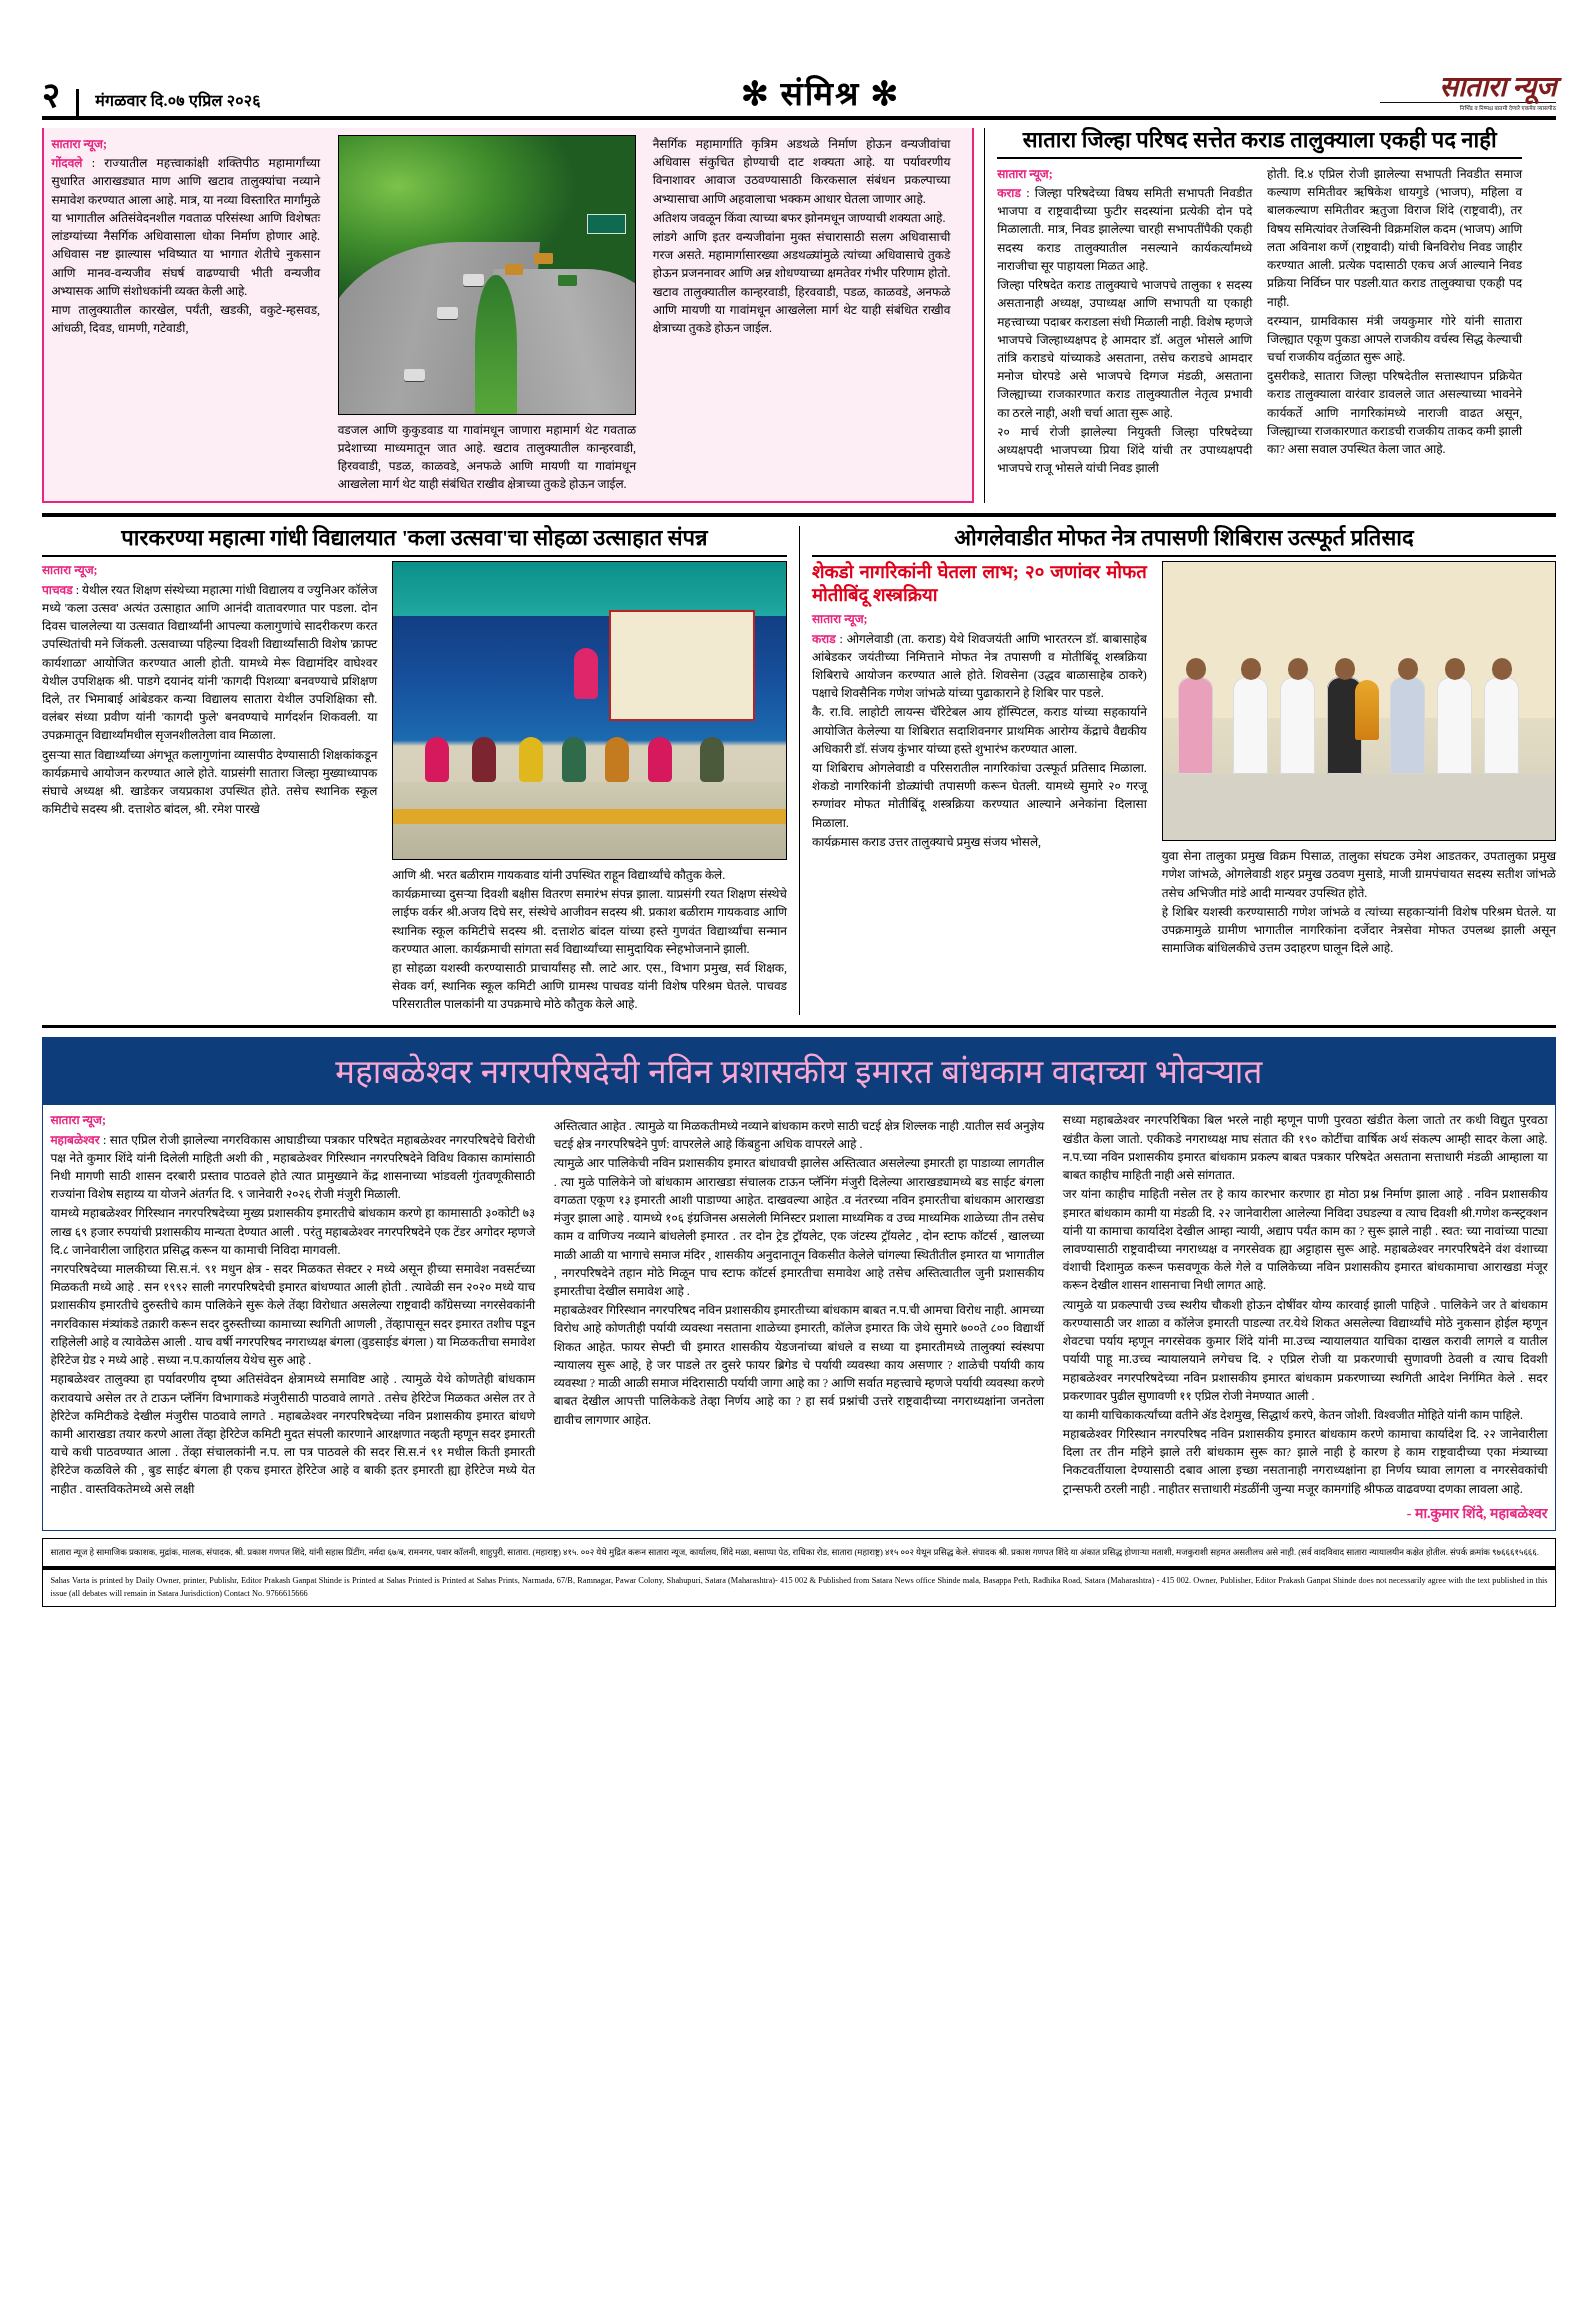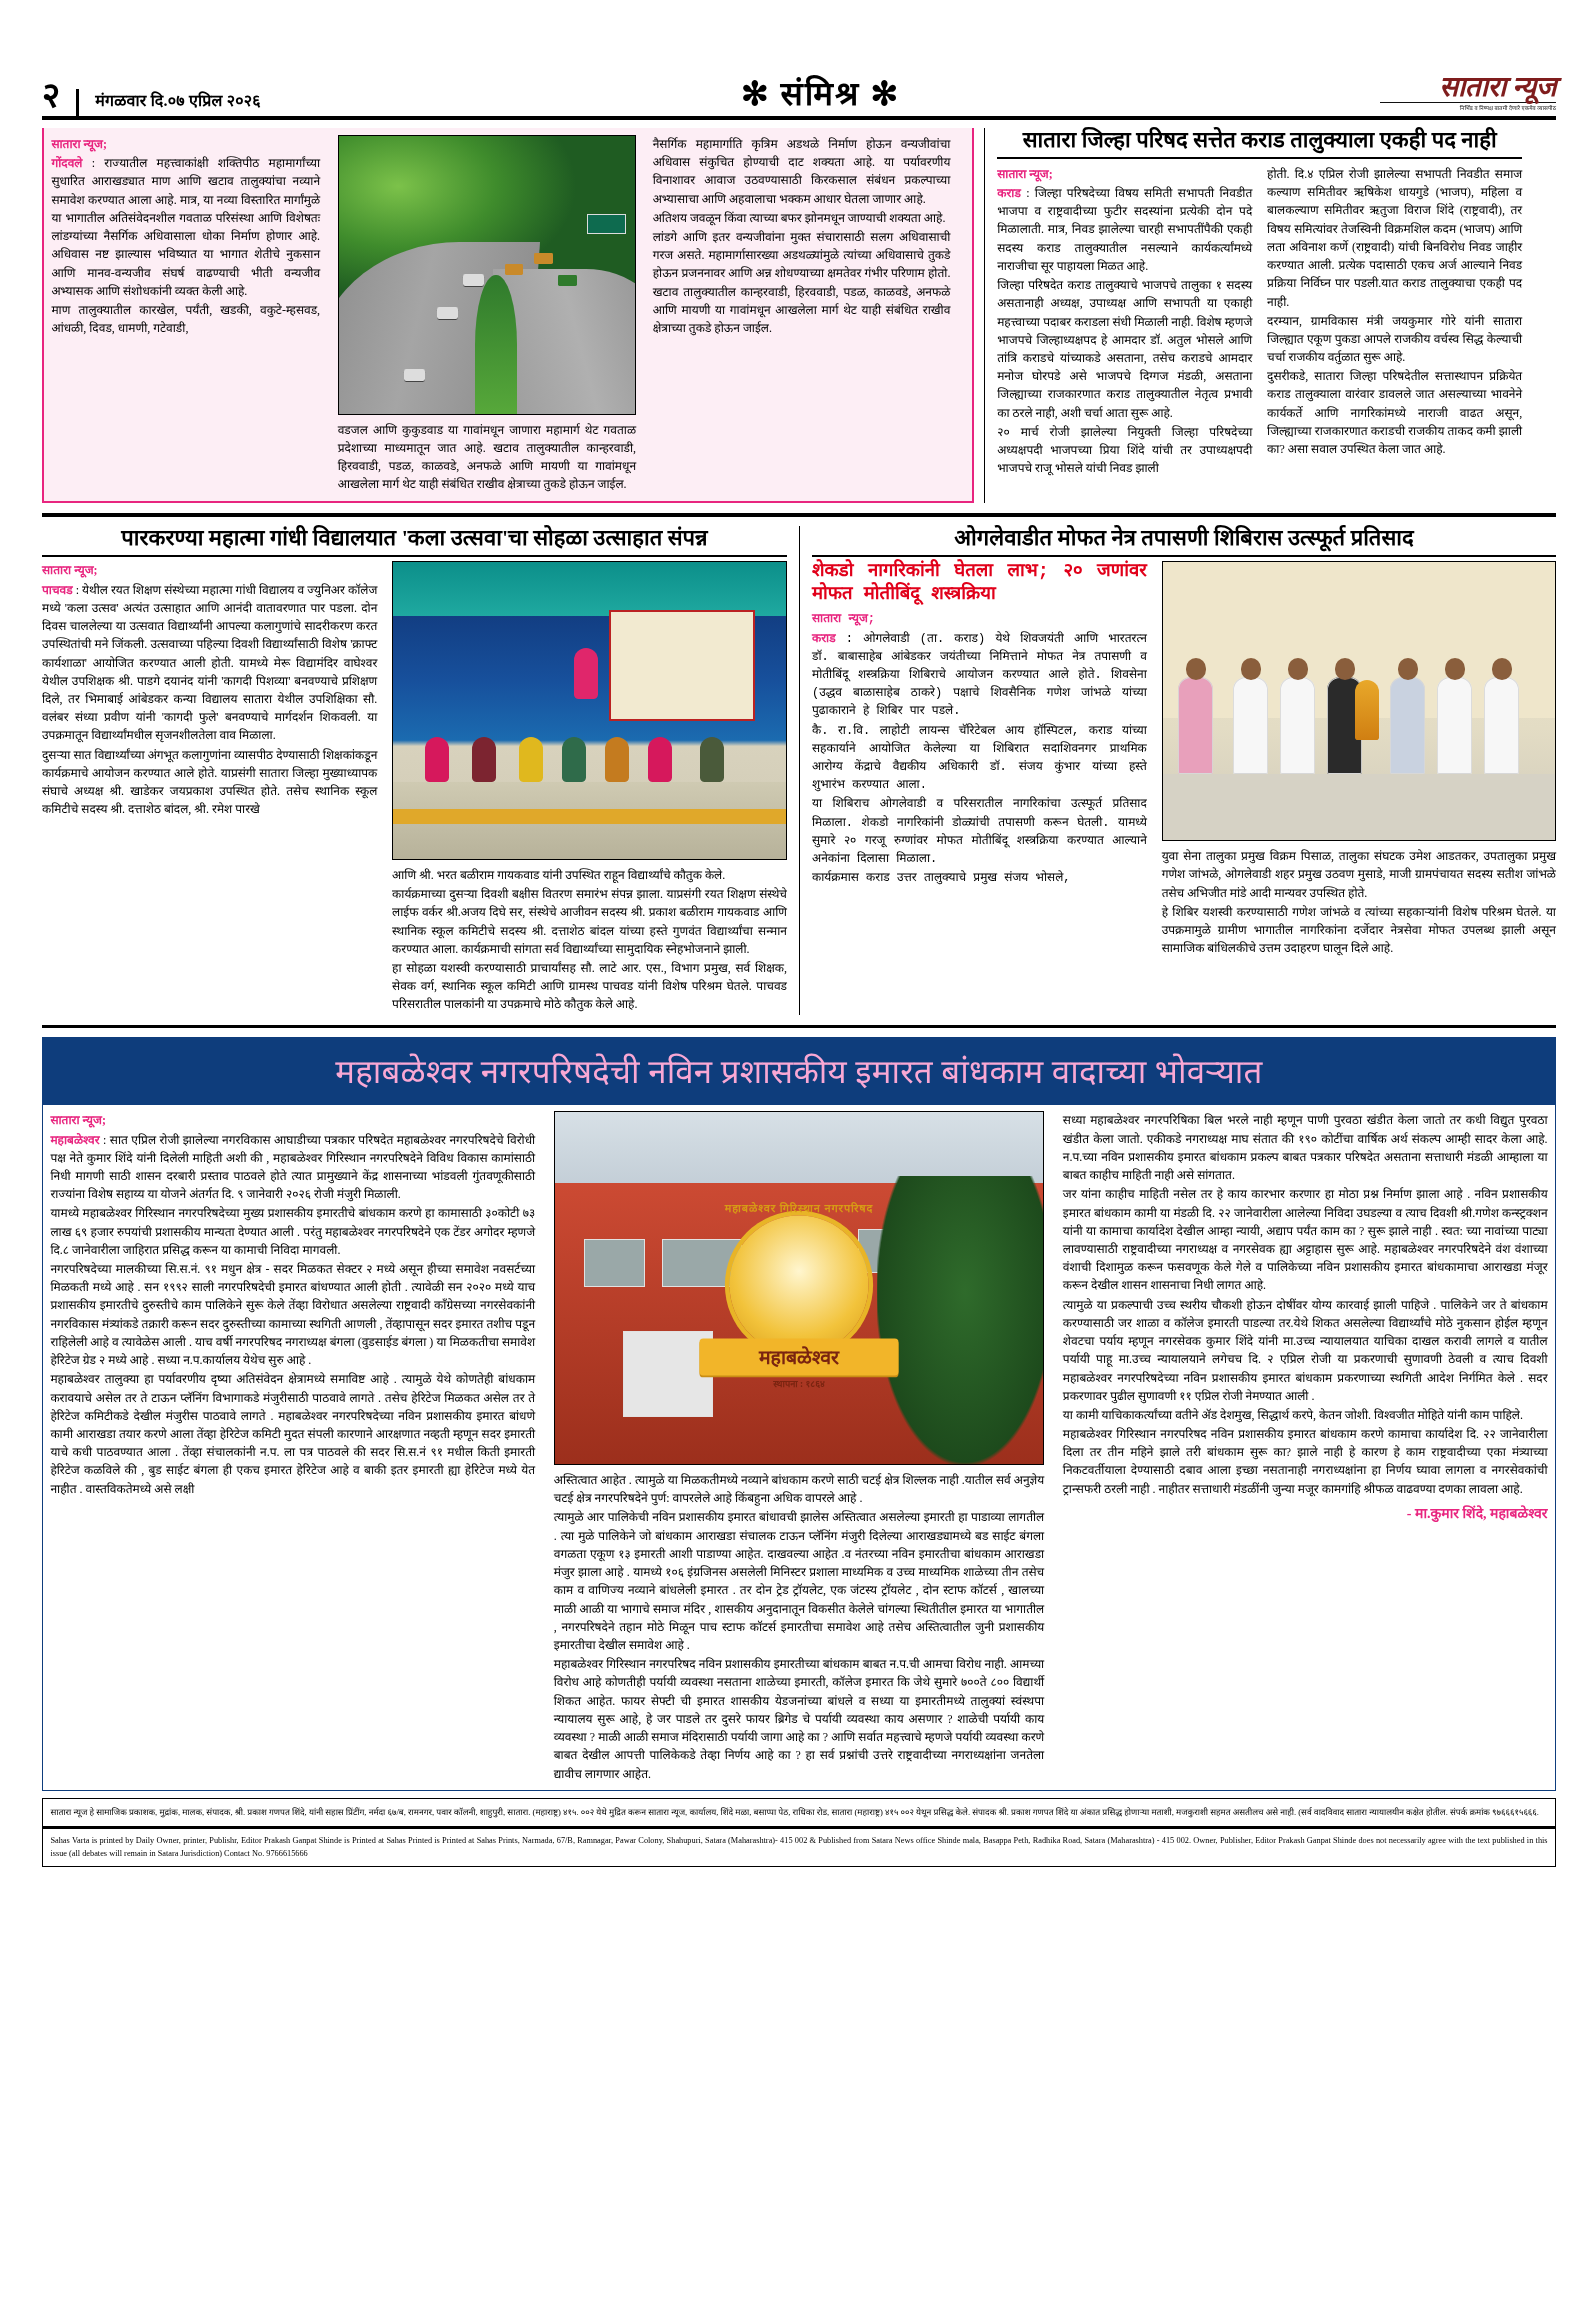--- a/index.html
+++ b/index.html
@@ -207,21 +207,21 @@
             <p>कार्यक्रमाच्या दुसऱ्या दिवशी बक्षीस वितरण समारंभ संपन्न झाला. याप्रसंगी रयत शिक्षण संस्थेचे लाईफ वर्कर श्री.अजय दिघे सर, संस्थेचे आजीवन सदस्य श्री. प्रकाश बळीराम गायकवाड आणि स्थानिक स्कूल कमिटीचे सदस्य श्री. दत्ताशेठ बांदल यांच्या हस्ते गुणवंत विद्यार्थ्यांचा सन्मान करण्यात आला. कार्यक्रमाची सांगता सर्व विद्यार्थ्यांच्या सामुदायिक स्नेहभोजनाने झाली.</p>
             <p>हा सोहळा यशस्वी करण्यासाठी प्राचार्यांसह सौ. लाटे आर. एस., विभाग प्रमुख, सर्व शिक्षक, सेवक वर्ग, स्थानिक स्कूल कमिटी आणि ग्रामस्थ पाचवड यांनी विशेष परिश्रम घेतले. पाचवड परिसरातील पालकांनी या उपक्रमाचे मोठे कौतुक केले आहे.</p>
           </div>
         </div>
       </div>
     </div>
 
     <div class="mid-right">
       <div class="hl-black">ओगलेवाडीत मोफत नेत्र तपासणी शिबिरास उत्स्फूर्त प्रतिसाद</div>
       <div class="mid-cols">
-        <div class="mid-c body-txt" style="width:46%;padding-right:7.4px;font-family:Liberation Mono, monospace;">
+        <div class="mid-c body-txt" style="width:46%;padding-right:7.4px;">
           <p class="sub-red">शेकडो नागरिकांनी घेतला लाभ; २० जणांवर मोफत मोतीबिंदू शस्त्रक्रिया</p>
           <p style="margin-top:4.6px;"><span class="src">सातारा न्यूज;</span></p>
           <p><span class="src-place">कराड</span>
              <span>:</span>
              <span>ओगलेवाडी (ता. कराड) येथे शिवजयंती आणि भारतरत्न डॉ. बाबासाहेब आंबेडकर जयंतीच्या निमित्ताने मोफत नेत्र तपासणी व मोतीबिंदू शस्त्रक्रिया शिबिराचे आयोजन करण्यात आले होते. शिवसेना (उद्धव बाळासाहेब ठाकरे) पक्षाचे शिवसैनिक गणेश जांभळे यांच्या पुढाकाराने हे शिबिर पार पडले.</span></p>
           <p>कै. रा.वि. लाहोटी लायन्स चॅरिटेबल आय हॉस्पिटल, कराड यांच्या सहकार्याने आयोजित केलेल्या या शिबिरात सदाशिवनगर प्राथमिक आरोग्य केंद्राचे वैद्यकीय अधिकारी डॉ. संजय कुंभार यांच्या हस्ते शुभारंभ करण्यात आला.</p>
           <p>या शिबिराच ओगलेवाडी व परिसरातील नागरिकांचा उत्स्फूर्त प्रतिसाद मिळाला. शेकडो नागरिकांनी डोळ्यांची तपासणी करून घेतली. यामध्ये सुमारे २० गरजू रुग्णांवर मोफत मोतीबिंदू शस्त्रक्रिया करण्यात आल्याने अनेकांना दिलासा मिळाला.</p>
           <p>कार्यक्रमास कराड उत्तर तालुक्याचे प्रमुख संजय भोसले,</p>
         </div>
         <div class="mid-c" style="width:54%;padding-left:7.4px;">
@@ -270,36 +270,20 @@
         <p><span class="src">सातारा न्यूज;</span></p>
         <p><span class="src-place">महाबळेश्वर</span>
            <span>:</span>
            <span>सात एप्रिल रोजी झालेल्या नगरविकास आघाडीच्या पत्रकार परिषदेत महाबळेश्वर नगरपरिषदेचे विरोधी पक्ष नेते कुमार शिंदे यांनी दिलेली माहिती अशी की , महाबळेश्वर गिरिस्थान नगरपरिषदेने विविध विकास कामांसाठी निधी मागणी साठी शासन दरबारी प्रस्ताव पाठवले होते त्यात प्रामुख्याने  केंद्र शासनाच्या भांडवली गुंतवणूकीसाठी राज्यांना विशेष सहाय्य  या योजने अंतर्गत दि. ९ जानेवारी २०२६ रोजी मंजुरी मिळाली.</span></p>
         <p>यामध्ये महाबळेश्वर गिरिस्थान नगरपरिषदेच्या मुख्य प्रशासकीय इमारतीचे बांधकाम करणे हा कामासाठी ३०कोटी ७३ लाख ६९ हजार रुपयांची प्रशासकीय मान्यता देण्यात आली . परंतु महाबळेश्वर नगरपरिषदेने एक टेंडर अगोदर म्हणजे दि.८ जानेवारीला जाहिरात प्रसिद्ध करून या कामाची निविदा मागवली.</p>
         <p>नगरपरिषदेच्या मालकीच्या सि.स.नं. ९१ मधुन क्षेत्र - सदर मिळकत सेक्टर २ मध्ये असून हीच्या समावेश नवसर्टच्या मिळकती मध्ये आहे . सन १९९२ साली नगरपरिषदेची इमारत बांधण्यात आली होती . त्यावेळी सन २०२० मध्ये याच प्रशासकीय इमारतीचे दुरुस्तीचे काम पालिकेने सुरू केले तेंव्हा विरोधात असलेल्या राष्ट्रवादी कॉंग्रेसच्या नगरसेवकांनी नगरविकास मंत्र्यांकडे तक्रारी करून सदर दुरुस्तीच्या कामाच्या स्थगिती आणली , तेंव्हापासून सदर इमारत तशीच पडून राहिलेली आहे व त्यावेळेस आली . याच वर्षी नगरपरिषद नगराध्यक्ष बंगला (वुडसाईड बंगला ) या मिळकतीचा समावेश हेरिटेज ग्रेड २ मध्ये आहे . सध्या न.प.कार्यालय येथेच सुरु आहे .</p>
         <p>महाबळेश्वर तालुक्या हा पर्यावरणीय दृष्या अतिसंवेदन क्षेत्रामध्ये समाविष्ट आहे . त्यामुळे येथे कोणतेही बांधकाम करावयाचे असेल तर ते टाऊन प्लॅनिंग विभागाकडे मंजुरीसाठी पाठवावे लागते . तसेच हेरिटेज मिळकत असेल तर ते हेरिटेज कमिटीकडे देखील मंजुरीस पाठवावे लागते . महाबळेश्वर नगरपरिषदेच्या नविन प्रशासकीय इमारत बांधणे कामी आराखडा तयार करणे आला तेंव्हा हेरिटेज कमिटी मुदत संपली कारणाने आरक्षणात नव्हती म्हणून सदर इमारती याचे कधी पाठवण्यात आला . तेंव्हा संचालकांनी न.प. ला पत्र पाठवले की सदर सि.स.नं ९१ मधील किती इमारती हेरिटेज कळविले की , बुड साईट बंगला ही एकच इमारत हेरिटेज आहे व बाकी इतर इमारती ह्या हेरिटेज मध्ये येत नाहीत . वास्तविकतेमध्ये असे लक्षी</p>
       </div>
 
       <div class="bot-c" style="width:34%;padding:0 9.3px;">
-        <div class="photo photo-bldg">
-          <div class="bldg-sky"></div>
-          <div class="bldg-face"></div>
-          <div class="bldg-win" style="left:6%;top:36%;width:12%;height:13%;"></div>
-          <div class="bldg-win" style="left:22%;top:36%;width:16%;height:13%;"></div>
-          <div class="bldg-win" style="left:42%;top:36%;width:14%;height:13%;"></div>
-          <div class="bldg-win" style="left:62%;top:33%;width:14%;height:12%;"></div>
-          <div class="bldg-win" style="left:14%;top:62%;width:18%;height:24%;background:#e6e6e6;"></div>
-          <div class="bldg-tree"></div>
-          <div class="emblem">
-            <div class="emblem-arc">महाबळेश्वर गिरिस्थान नगरपरिषद</div>
-            <div class="emblem-circle"></div>
-            <div class="emblem-ribbon">महाबळेश्वर</div>
-            <div class="emblem-est">स्थापना : १८६४</div>
-          </div>
-        </div>
         <div class="body-txt" style="margin-top:5.6px;">
           <p>अस्तित्वात आहेत . त्यामुळे या मिळकतीमध्ये नव्याने बांधकाम करणे साठी चटई क्षेत्र शिल्लक नाही .यातील सर्व अनुज्ञेय चटई क्षेत्र नगरपरिषदेने पुर्ण: वापरलेले आहे किंबहुना अधिक वापरले आहे .</p>
           <p>त्यामुळे आर पालिकेची नविन प्रशासकीय इमारत बांधावची झालेस अस्तित्वात असलेल्या इमारती हा पाडाव्या लागतील . त्या मुळे पालिकेने जो बांधकाम आराखडा संचालक टाऊन प्लॅनिंग मंजुरी दिलेल्या आराखड्यामध्ये बड साईट बंगला वगळता एकूण १३ इमारती आशी पाडाण्या आहेत. दाखवल्या आहेत .व नंतरच्या नविन इमारतीचा बांधकाम आराखडा मंजुर झाला आहे . यामध्ये १०६ इंग्रजिनस असलेली मिनिस्टर प्रशाला माध्यमिक व उच्च माध्यमिक शाळेच्या तीन तसेच काम व वाणिज्य नव्याने बांधलेली इमारत . तर दोन ट्रेड ट्रॉयलेट, एक जंटस्य ट्रॉयलेट , दोन स्टाफ कॉटर्स , खालच्या माळी आळी या भागाचे समाज मंदिर , शासकीय अनुदानातून विकसीत केलेले चांगल्या स्थितीतील इमारत या भागातील , नगरपरिषदेने तहान मोठे मिळून पाच स्टाफ कॉटर्स इमारतीचा समावेश आहे तसेच अस्तित्वातील जुनी प्रशासकीय इमारतीचा देखील समावेश आहे .</p>
           <p>महाबळेश्वर गिरिस्थान नगरपरिषद नविन प्रशासकीय इमारतीच्या बांधकाम बाबत न.प.ची आमचा विरोध नाही. आमच्या विरोध आहे कोणतीही पर्यायी व्यवस्था नसताना शाळेच्या इमारती, कॉलेज इमारत कि जेथे सुमारे ७००ते ८०० विद्यार्थी शिकत आहेत. फायर सेफ्टी ची इमारत शासकीय येडजनांच्या बांधले व सध्या या इमारतीमध्ये तालुक्यां स्वंस्थपा न्यायालय सुरू आहे, हे जर पाडले तर दुसरे फायर ब्रिगेड चे पर्यायी व्यवस्था काय असणार ? शाळेची पर्यायी काय व्यवस्था ? माळी आळी समाज मंदिरासाठी पर्यायी जागा आहे का ? आणि सर्वात महत्त्वाचे म्हणजे पर्यायी व्यवस्था करणे बाबत देखील आपत्ती पालिकेकडे तेव्हा निर्णय आहे का ? हा सर्व प्रश्नांची उत्तरे राष्ट्रवादीच्या नगराध्यक्षांना जनतेला द्यावीच लागणार आहेत.</p>
         </div>
       </div>
 
       <div class="bot-c body-txt" style="width:33%;padding-left:9.3px;">
         <p>सध्या महाबळेश्वर नगरपरिषिका बिल भरले नाही म्हणून पाणी पुरवठा खंडीत केला जातो तर कधी विद्युत पुरवठा खंडीत केला जातो. एकीकडे नगराध्यक्ष माघ संतात की १९० कोटींचा वार्षिक अर्थ संकल्प आम्ही सादर केला आहे. न.प.च्या नविन प्रशासकीय इमारत बांधकाम प्रकल्प बाबत पत्रकार परिषदेत असताना सत्ताधारी मंडळी आम्हाला या बाबत काहीच माहिती नाही असे सांगतात.</p>
         <p>जर यांना काहीच माहिती नसेल तर हे काय कारभार करणार हा मोठा प्रश्न निर्माण झाला आहे . नविन प्रशासकीय इमारत बांधकाम कामी या मंडळी दि. २२ जानेवारीला आलेल्या निविदा उघडल्या व त्याच दिवशी श्री.गणेश कन्स्ट्रक्शन यांनी या कामाचा कार्यादेश देखील आम्हा न्यायी, अद्याप पर्यंत काम का ? सुरू झाले नाही . स्वत: च्या नावांच्या पाट्या लावण्यासाठी राष्ट्रवादीच्या नगराध्यक्ष व नगरसेवक ह्या अट्टाहास सुरू आहे. महाबळेश्वर नगरपरिषदेने वंश वंशाच्या वंशाची दिशामुळ करून फसवणूक केले गेले व पालिकेच्या नविन प्रशासकीय इमारत बांधकामाचा आराखडा मंजूर करून देखील शासन शासनाचा निधी लागत आहे.</p>

